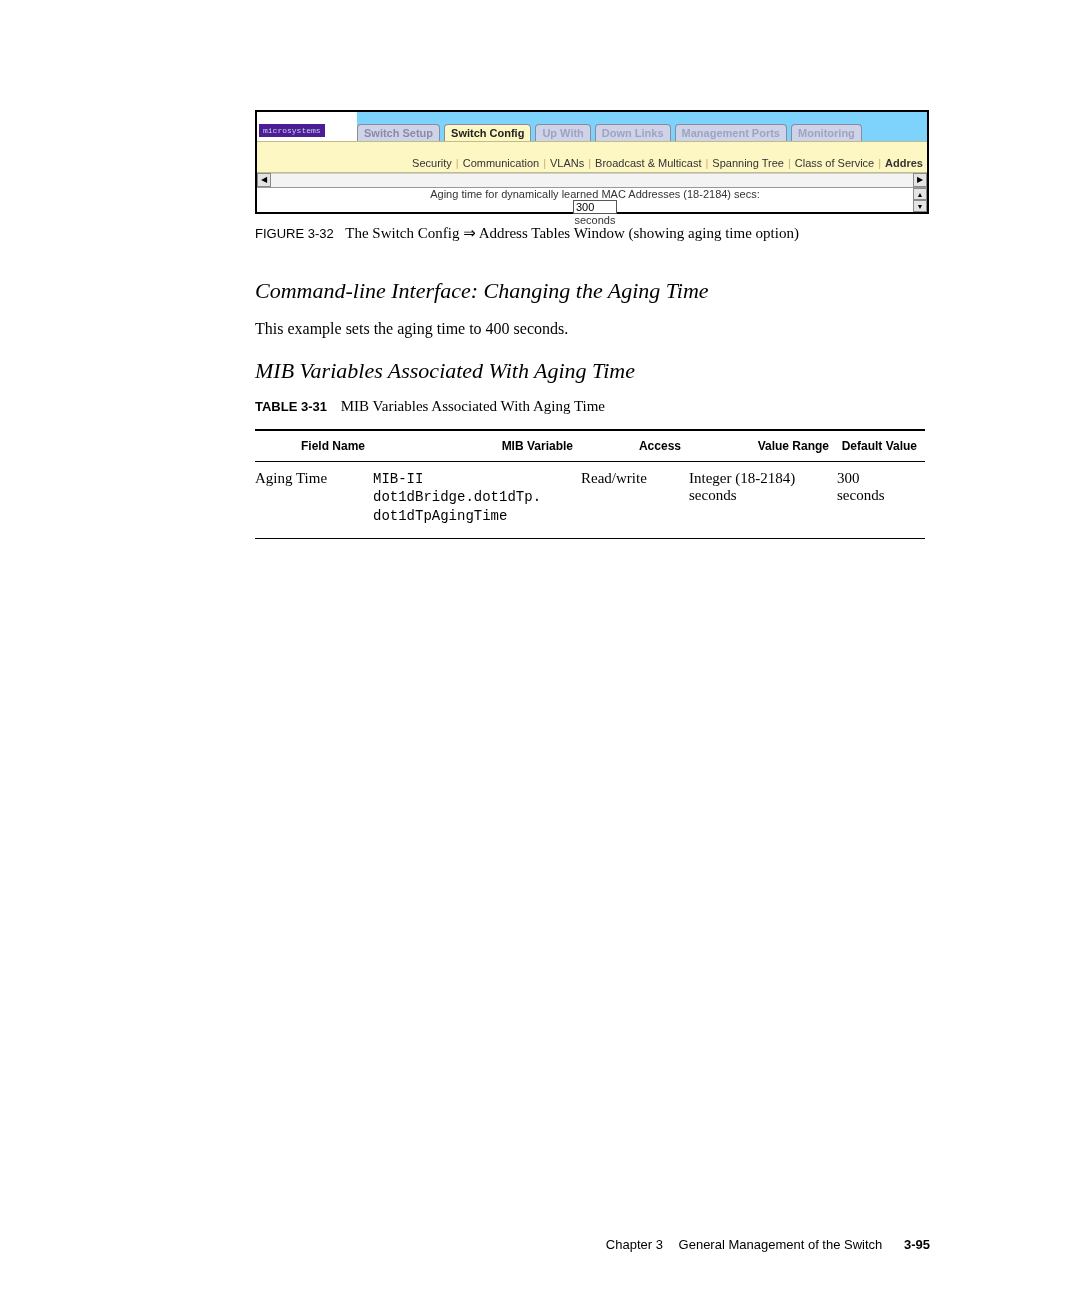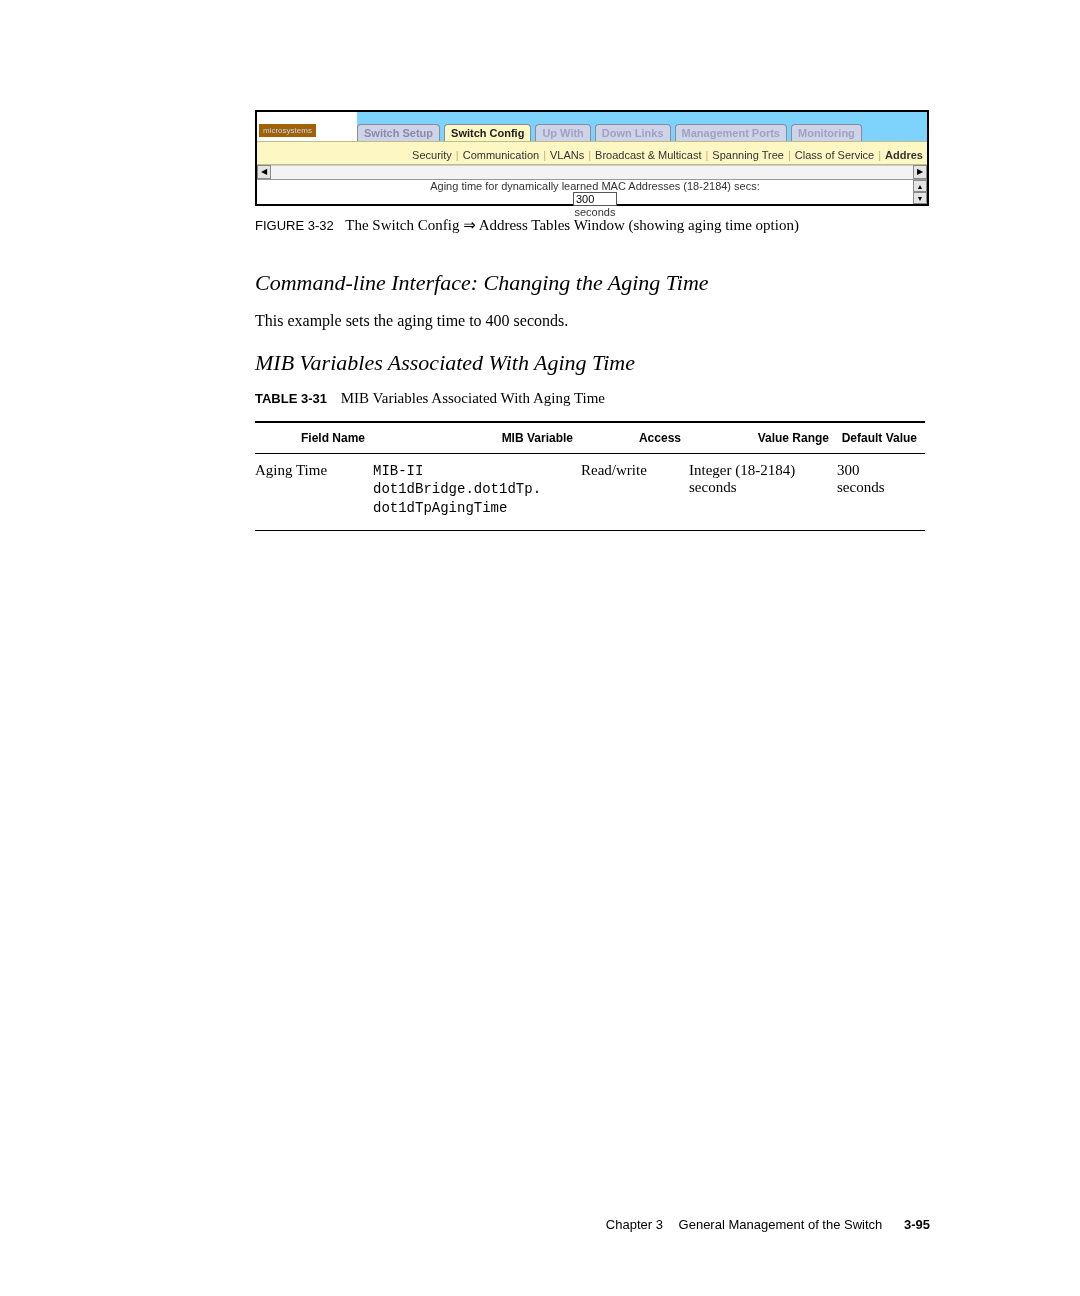--- a/index.html
+++ b/index.html
@@ -34,26 +34,27 @@
   .ui-toprow {
     display: flex;
     align-items: flex-end;
     background: #fff;
   }
   .ui-logo-cell {
     width: 100px;
     height: 18px;
   }
   .ui-logo {
-    background: #a16207;
+    background: #4c1d95;
     color: #c9d0ef;
     font-size: 8px;
     padding: 2px 4px;
     display: inline-block;
     margin-left: 2px;
+    font-family: Liberation Mono, monospace;
   }
   .ui-tabs-row {
     flex: 1;
     display: flex;
     align-items: flex-end;
     justify-content: flex-start;
     height: 29px;
     background: #7dd3fc;
   }
   .ui-tab {
@@ -82,21 +83,21 @@
     color: #9ea3c4;
   }
   .ui-subbar {
     background: #fdf7c4;
     border-top: 1px solid #bdbd8c;
     border-bottom: 1px solid #bdbd8c;
     height: 18px;
     display: flex;
     align-items: center;
     justify-content: flex-end;
-    padding: 4px 4px 0 0;
+    padding: 12px 4px 0 0;
     font-size: 11px;
     color: #333;
     overflow: hidden;
   }
   .ui-subbar .sep { color: #c8b070; margin: 0 4px; }
   .ui-subbar .sub-item { white-space: nowrap; }
   .ui-subbar .sub-item.bold { font-weight: bold; }
   .ui-scroll-row {
     display: flex;
     background: #e9e9e9;
@@ -248,21 +249,21 @@
     font-size: 15px;
   }
   table.mib-table td.mono {
     font-family: 'Courier New', Courier, monospace;
     font-size: 14px;
     line-height: 1.35;
   }
 
   .footer {
     position: absolute;
-    bottom: 64px;
+    bottom: 44px;
     right: 150px;
     font-family: Arial, Helvetica, sans-serif;
     font-size: 13px;
   }
   .footer .chap { margin-right: 12px; }
   .footer .title { margin-right: 18px; }
   .footer .pg { font-weight: bold; }
 </style>
 </head>
 <body>

